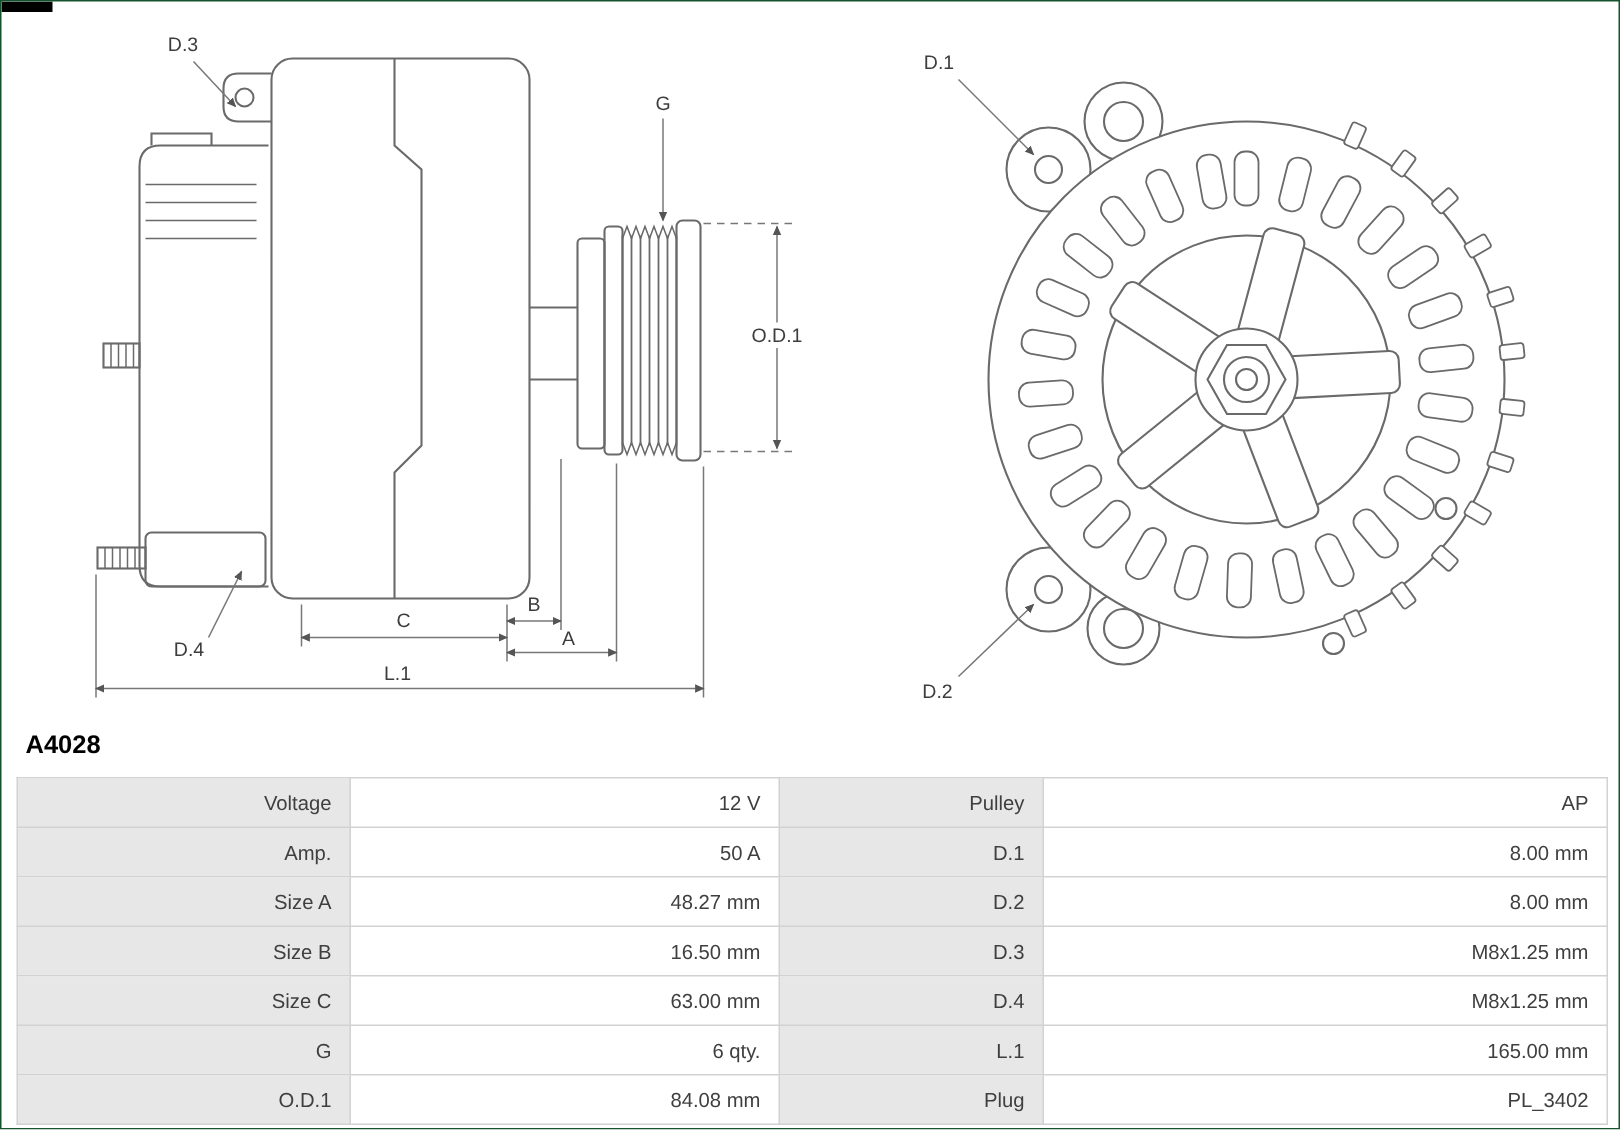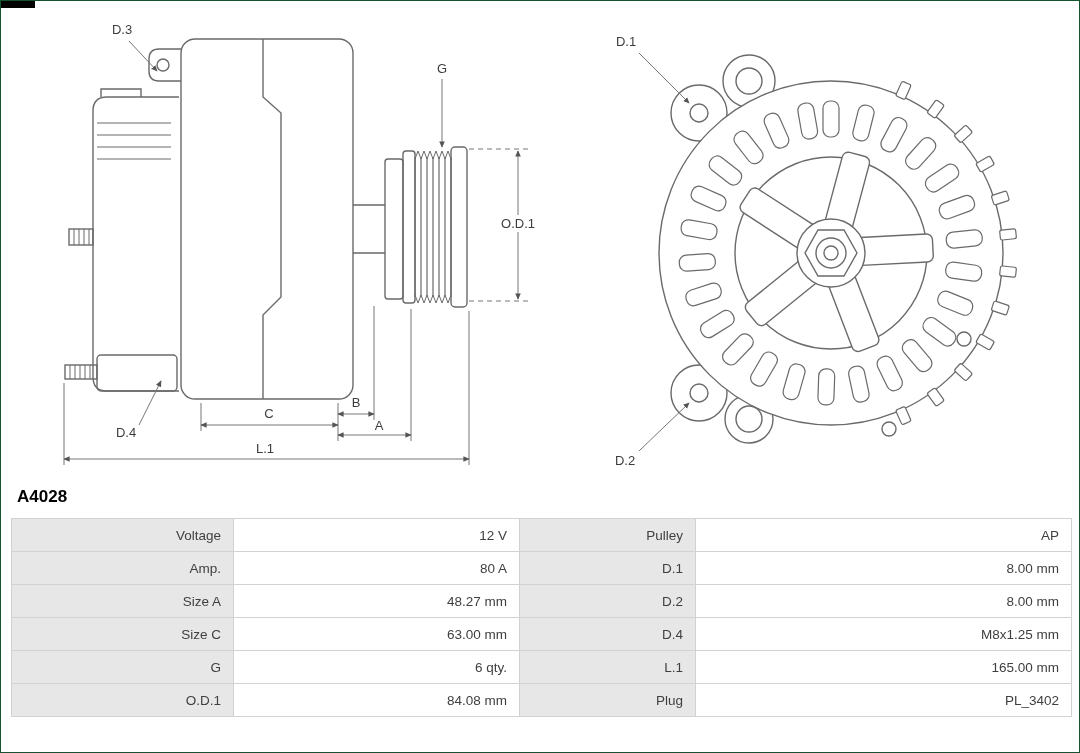--- a/index.html
+++ b/index.html
@@ -219,31 +219,37 @@
     </colgroup>
     <tbody>
       <tr>
         <td class="lbl">Voltage</td>
         <td class="val">12 V</td>
         <td class="lbl">Pulley</td>
         <td class="val">AP</td>
       </tr>
       <tr>
         <td class="lbl">Amp.</td>
-        <td class="val">80 A</td>
+        <td class="val">50 A</td>
         <td class="lbl">D.1</td>
         <td class="val">8.00 mm</td>
       </tr>
       <tr>
         <td class="lbl">Size A</td>
         <td class="val">48.27 mm</td>
         <td class="lbl">D.2</td>
         <td class="val">8.00 mm</td>
       </tr>
       <tr>
+        <td class="lbl">Size B</td>
+        <td class="val">16.50 mm</td>
+        <td class="lbl">D.3</td>
+        <td class="val">M8x1.25 mm</td>
+      </tr>
+      <tr>
         <td class="lbl">Size C</td>
         <td class="val">63.00 mm</td>
         <td class="lbl">D.4</td>
         <td class="val">M8x1.25 mm</td>
       </tr>
       <tr>
         <td class="lbl">G</td>
         <td class="val">6 qty.</td>
         <td class="lbl">L.1</td>
         <td class="val">165.00 mm</td>

